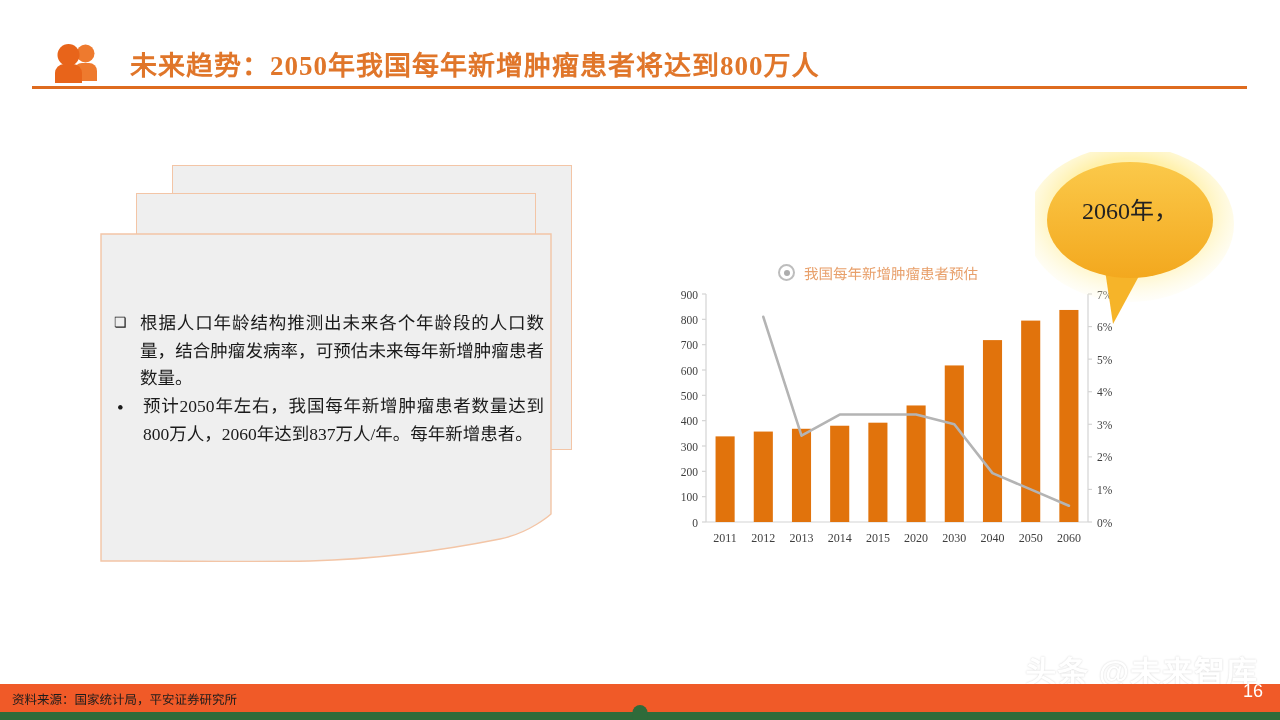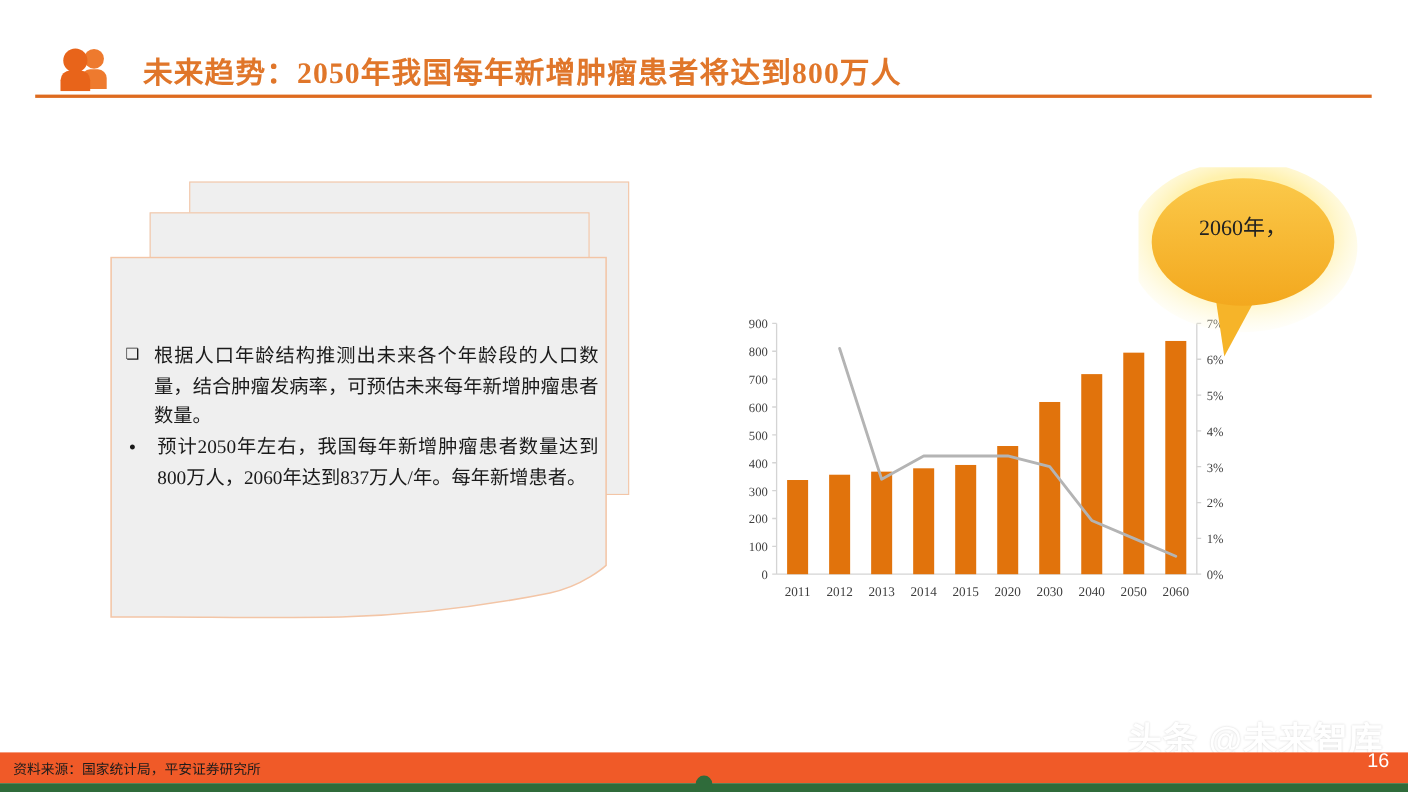--- a/index.html
+++ b/index.html
@@ -183,21 +183,21 @@
   #callout-svg {
     position: absolute;
     left: 0; top: 0;
     width: 210px; height: 175px;
   }
   #callout-text {
     position: absolute;
     left: 0; top: 42px;
     width: 190px;
     text-align: center;
-    font-size: 20px;
+    font-size: 24px;
     line-height: 1.45;
     color: #222222;
     font-family: "Liberation Serif", "DejaVu Serif", serif;
   }
 
   
   #footer-bar {
     position: absolute;
     left: 0; bottom: 8px;
     width: 1280px; height: 28px;
@@ -281,20 +281,24 @@
       </div>
       <div class="bullet-row">
         <span class="bullet-mark dot">•</span>
         <span class="bullet-text">预计2050年左右，我国每年新增肿瘤患者数量达到800万人，2060年达到837万人/年。每年新增患者。</span>
       </div>
     </div>
   </div>
 </div>
 
 <div id="chart-block">
+  <div id="chart-heading">
+    <span id="chart-heading-icon"></span>
+    <span id="chart-heading-text">我国每年新增肿瘤患者预估</span>
+  </div>
 
   <svg id="chart-svg" viewBox="0 0 500 280">
     <g id="chart-gen">
         <line x1="46" y1="10" x2="46" y2="238" stroke="#D4D4D4" stroke-width="1.2"></line>
         <line x1="428" y1="10" x2="428" y2="238" stroke="#D4D4D4" stroke-width="1.2"></line>
         <line x1="46" y1="238" x2="428" y2="238" stroke="#D4D4D4" stroke-width="1.2"></line>
         <line x1="42" y1="238" x2="46" y2="238" stroke="#D4D4D4" stroke-width="1.2"></line>
         <text x="38" y="242.5" text-anchor="end" font-size="11.5" fill="#3f3f3f" font-family="&quot;Liberation Serif&quot;, serif">0</text>
         <line x1="42" y1="212.66666666666666" x2="46" y2="212.66666666666666" stroke="#D4D4D4" stroke-width="1.2"></line>
         <text x="38" y="217.16666666666666" text-anchor="end" font-size="11.5" fill="#3f3f3f" font-family="&quot;Liberation Serif&quot;, serif">100</text>

